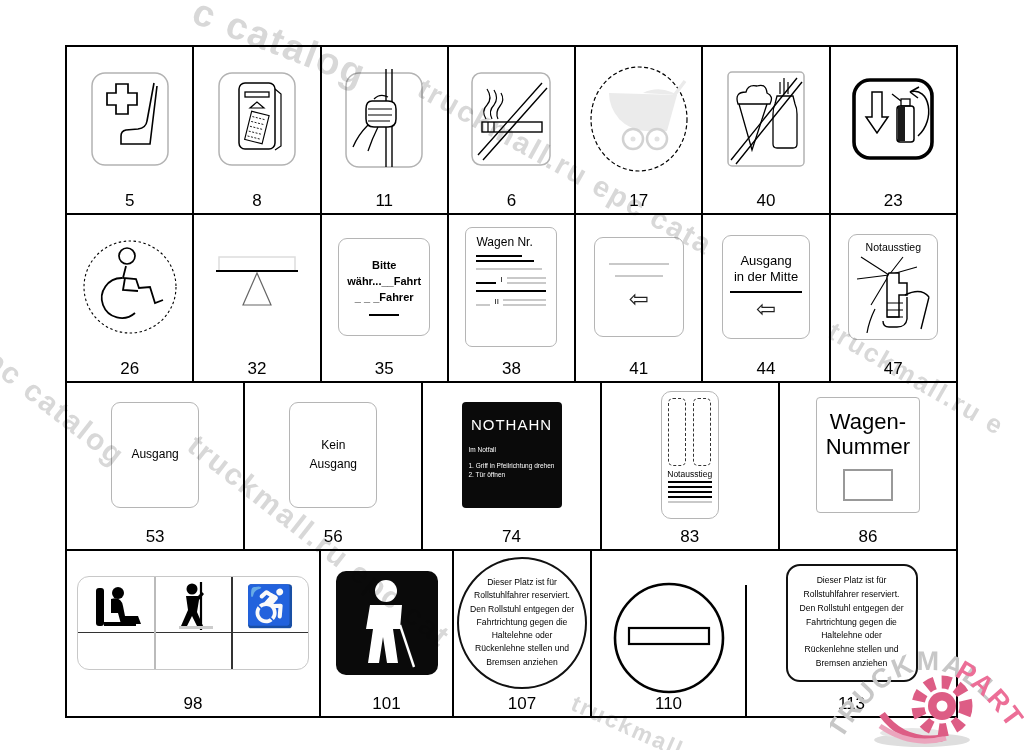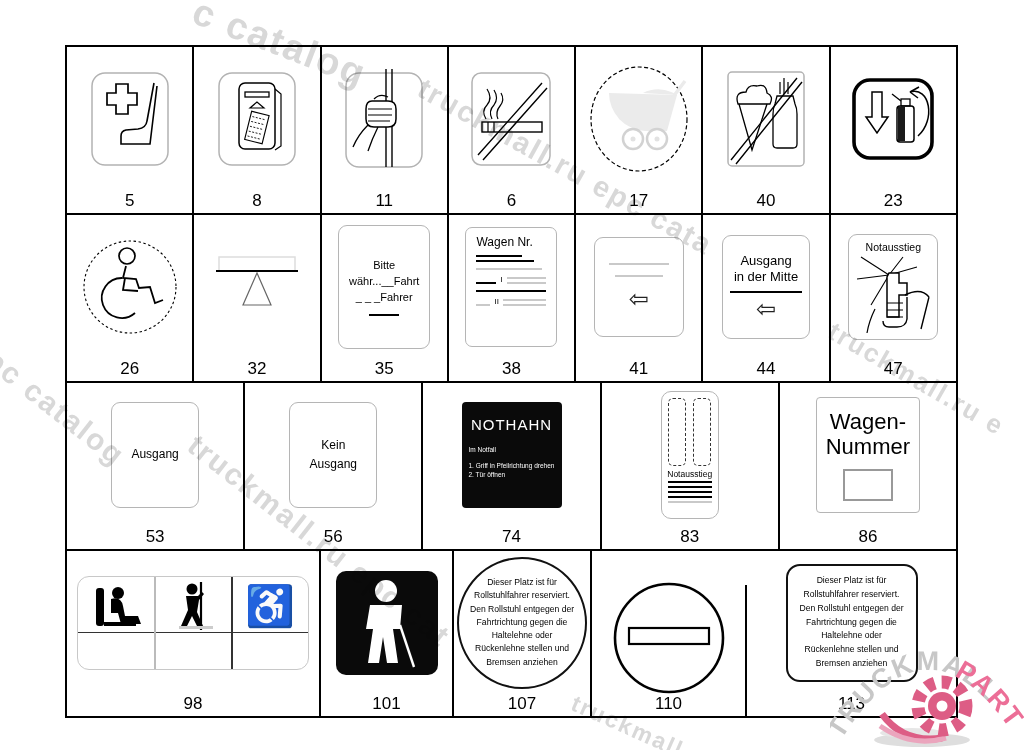--- a/index.html
+++ b/index.html
@@ -25,21 +25,21 @@
 
   
   .sign{background:#fff;border:1px solid #b5b5b5;border-radius:9px;box-sizing:border-box;
         display:flex;flex-direction:column;align-items:center;justify-content:center;
         text-align:center;}
   .lblack{background:#000;height:2px;}
   .lgray{background:#c9c9c9;height:2px;}
   .arrowglyph{font-size:24px;line-height:1;color:#222;}
 
   
-  .s35{width:92px;height:124px;font-size:11px;line-height:1.45;}
+  .s35{width:92px;height:98px;font-size:11px;line-height:1.45;font-weight:bold;}
   
   .s38{width:92px;height:120px;align-items:stretch;justify-content:flex-start;
        padding:7px 10px;font-size:12px;text-align:left;border-radius:7px;}
   .s38 .seg{display:flex;align-items:flex-end;gap:4px;margin-top:5px;font-size:8px;}
   .s38 .gcol{display:flex;flex-direction:column;gap:3px;flex:1;}
   
   .s41{width:90px;height:100px;gap:10px;}
   .s44{width:88px;height:104px;font-size:13px;line-height:1.25;}
   .s44 .rule{width:72px;height:2px;background:#000;margin:6px 0 4px;}
   

